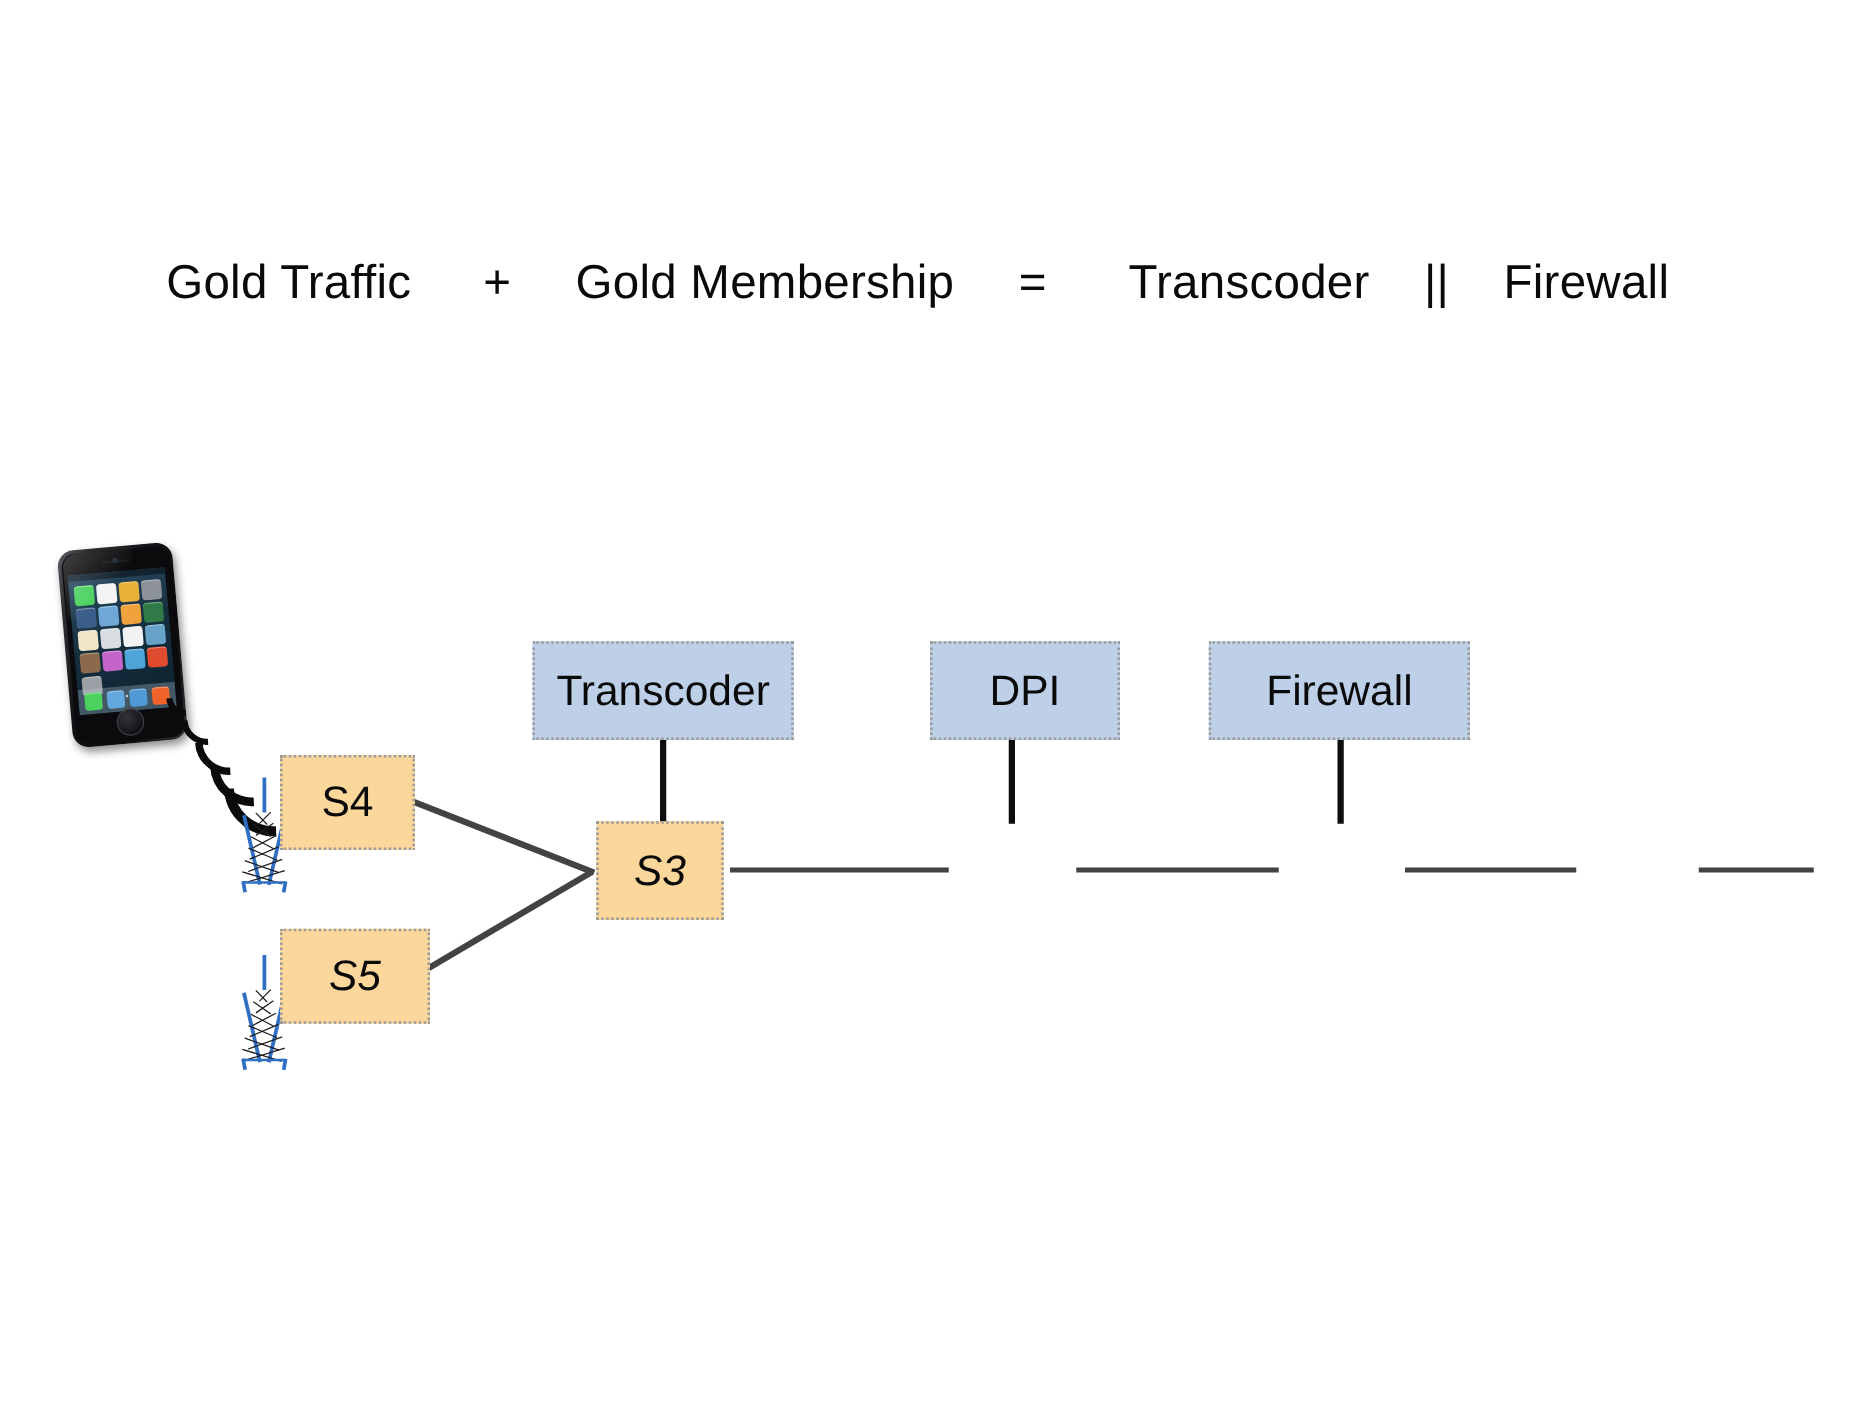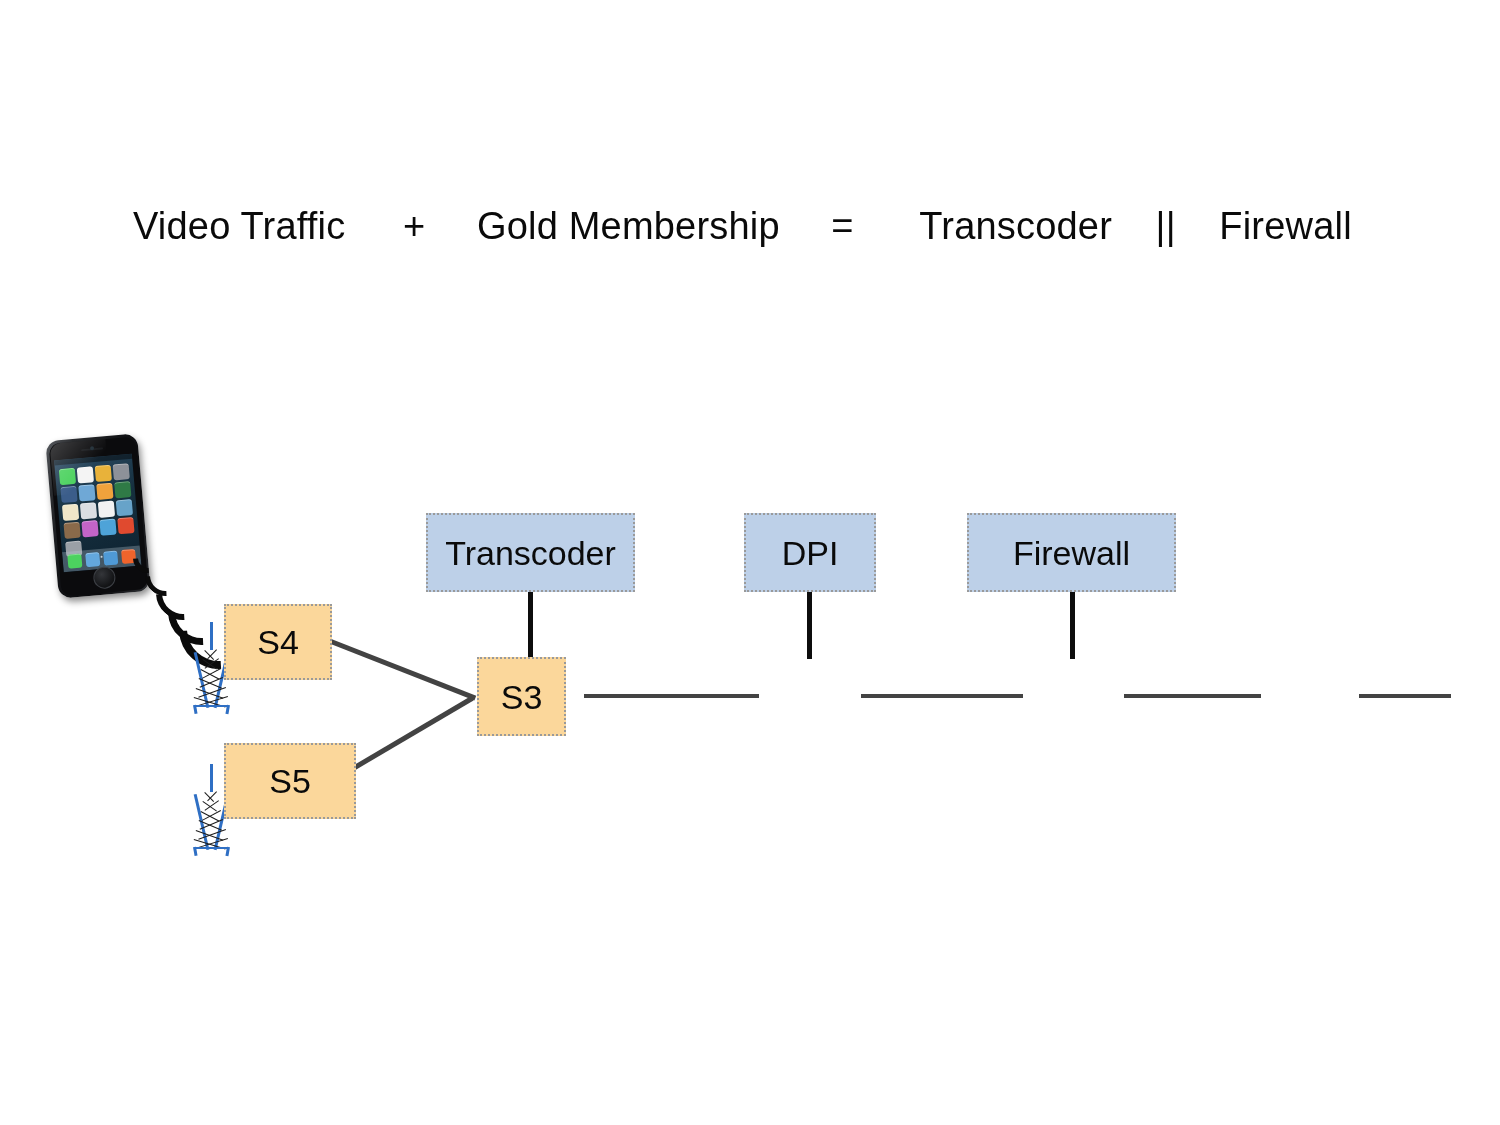--- a/index.html
+++ b/index.html
@@ -80,21 +80,21 @@
   .tw-base{position:absolute;bottom:0;height:2.5px;background:#2f6fc4;}
   .tw-foot{position:absolute;bottom:-4px;width:2.5px;height:9px;background:#2f6fc4;
            transform-origin:50% 0;}
 </style>
 </head>
 <body>
 
 <div id="stage">
 
   <div class="title-row">
-    <span>Video Traffic</span>
+    <span>Gold Traffic</span>
     <span class="t-gap-md"></span>
     <span>+</span>
     <span class="t-gap-sm"></span>
     <span>Gold Membership</span>
     <span class="t-gap-sm"></span>
     <span>=</span>
     <span class="t-gap-lg"></span>
     <span>Transcoder</span>
     <span class="t-gap-xs"></span>
     <span>||</span>
@@ -227,30 +227,30 @@
   <div class="link-h" style="left:1124px;top:694px;width:137px;"></div>
   <div class="link-h" style="left:1359px;top:694px;width:92px;"></div>
 
   <div class="link-v" style="left:528px;top:591px;height:68px;"></div>
   <div class="link-v" style="left:807px;top:591px;height:68px;"></div>
   <div class="link-v" style="left:1070px;top:591px;height:68px;"></div>
 
   <div class="node mbox" style="left:426px;top:513px;width:209px;height:79px;">
     <span>Transcoder</span>
   </div>
-  <div class="node mbox" style="left:744px;top:513px;width:132px;height:79px;">
+  <div class="node mbox" style="left:744px;top:513px;width:152px;height:79px;">
     <span>DPI</span>
   </div>
   <div class="node mbox" style="left:967px;top:513px;width:209px;height:79px;">
     <span>Firewall</span>
   </div>
 
   <div class="node switch" style="left:224px;top:604px;width:108px;height:76px;">
     <span>S4</span>
   </div>
-  <div class="node switch" style="left:224px;top:743px;width:132px;height:76px;">
+  <div class="node switch" style="left:224px;top:743px;width:120px;height:76px;font-style:italic;">
     <span>S5</span>
   </div>
-  <div class="node switch" style="left:477px;top:657px;width:89px;height:79px;">
+  <div class="node switch" style="left:477px;top:657px;width:102px;height:79px;font-style:italic;">
     <span>S3</span>
   </div>
 
 </div>
 
 </body></html>

